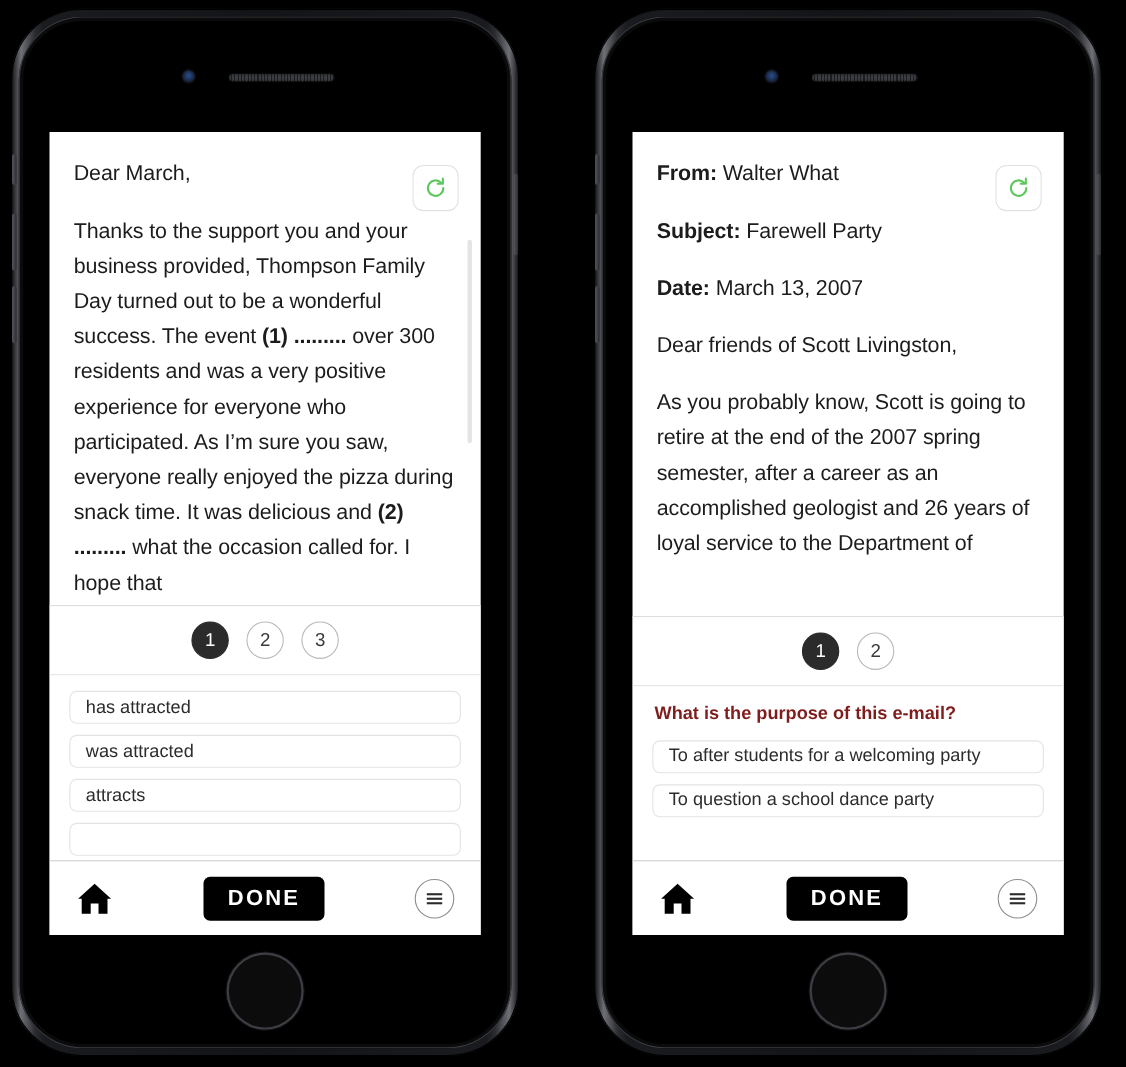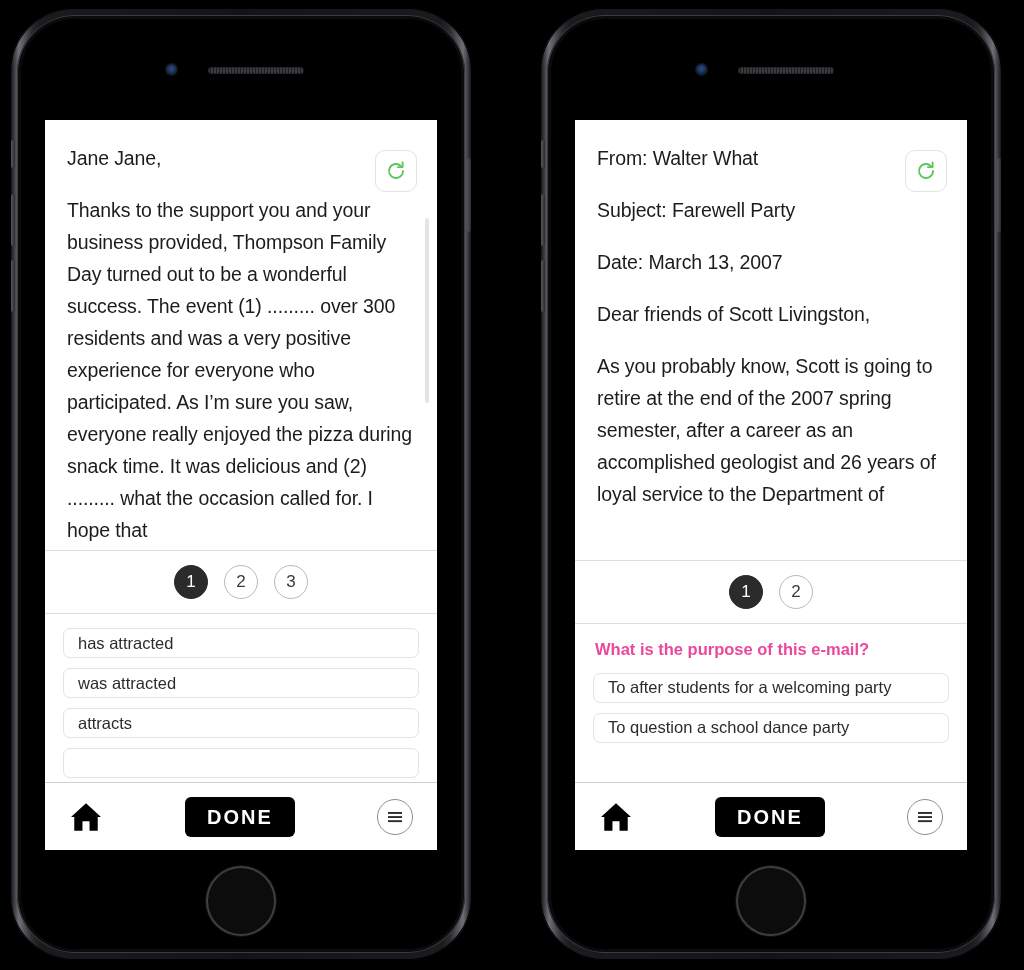--- a/index.html
+++ b/index.html
@@ -126,21 +126,21 @@
     padding: 22px 22px 0 22px;
     box-sizing: border-box;
   }
   .passage-text {
     font-size: 19.5px;
     line-height: 32px;
     color: #1c1c1c;
     letter-spacing: -0.1px;
   }
   .passage-text p { margin: 0 0 20px 0; }
-  .passage-text .b { font-weight: normal; }
+  .passage-text .b { font-weight: bold; }
 
   .refresh-btn {
     position: absolute;
     top: 30px;
     right: 20px;
     width: 42px; height: 42px;
     border: 1px solid #e2e2e2;
     border-radius: 10px;
     background: #fff;
     box-sizing: border-box;
@@ -192,21 +192,21 @@
   .answers {
     flex: 1 1 auto;
     overflow: hidden;
     padding: 14px 18px 0 18px;
     box-sizing: border-box;
     background: #fff;
   }
   .question {
     font-size: 16.5px;
     font-weight: bold;
-    color: #ec4899;
+    color: #7f1d1d;
     margin: 2px 0 14px 2px;
   }
   .option {
     border: 1px solid #e3e3e3;
     border-radius: 7px;
     height: 30px;
     display: flex;
     align-items: center;
     padding: 0 14px;
     margin-bottom: 10px;
@@ -262,21 +262,21 @@
     <div class="btn-voldn"></div>
     <div class="btn-power"></div>
 
     <div class="camera"></div>
     <div class="speaker"></div>
 
     <div class="screen">
 
       <div class="passage">
         <div class="passage-text">
-          <p>Jane Jane,</p>
+          <p>Dear March,</p>
           <p>
             <span>Thanks to the support you and your business provided, Thompson Family Day turned out to be a wonderful success. The event </span><span class="b">(1) .........</span><span> over 300 residents and was a very positive experience for everyone who participated. As I’m sure you saw, everyone really enjoyed the pizza during snack time. It was delicious and </span><span class="b">(2) .........</span><span> what the occasion called for. I hope that</span>
           </p>
         </div>
 
         <div class="refresh-btn">
           <svg width="24" height="24" viewBox="0 0 24 24">
             <path d="M19 12a7 7 0 1 1-2.05-4.95" fill="none" stroke="#5cc75c" stroke-width="1.9" stroke-linecap="round"></path>
             <path d="M18.6 3.4 L18.6 8.1 L13.9 8.1" fill="none" stroke="#5cc75c" stroke-width="1.9" stroke-linecap="round" stroke-linejoin="round"></path>
           </svg>

